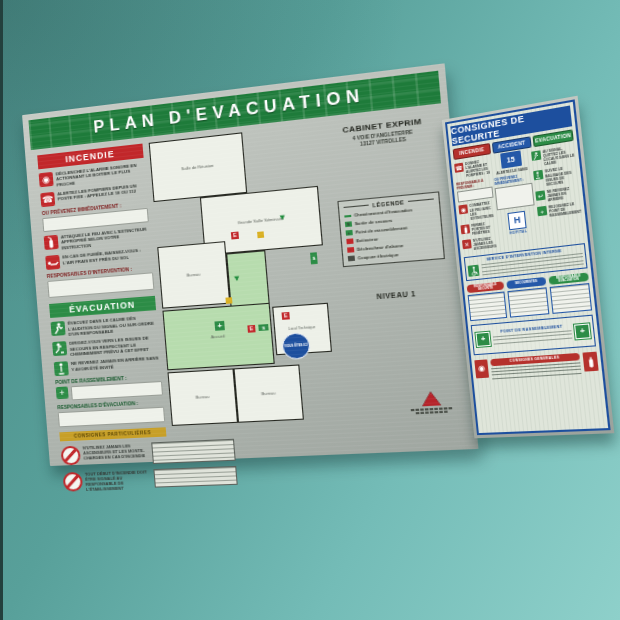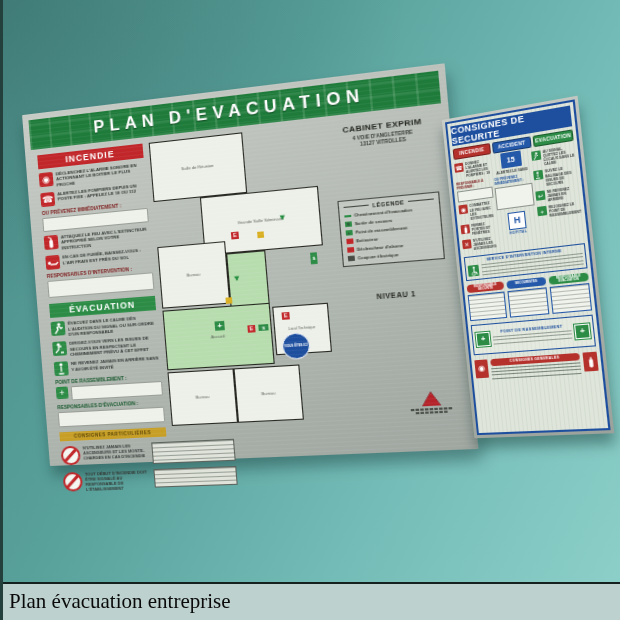--- a/index.html
+++ b/index.html
@@ -464,16 +464,13 @@
               <rect x="2.2" y="3.5" width="3.6" height="8" rx="1.4" fill="#fff"></rect>
               <rect x="3.3" y="1.8" width="1.4" height="1.8" fill="#fff"></rect>
             </svg>
         </span>
       </div>
     </div>
   </div>
 
   <div class="edge-sliver"></div>
 
-  <div class="caption-bar">
-    <span>Plan évacuation entreprise</span>
-  </div>
 </div>
 
 </body></html>

